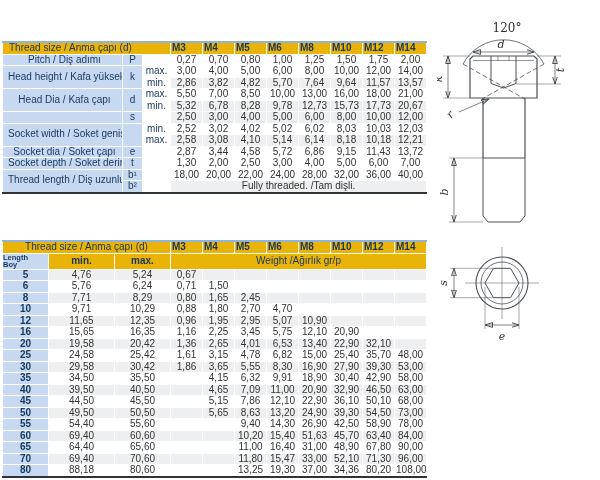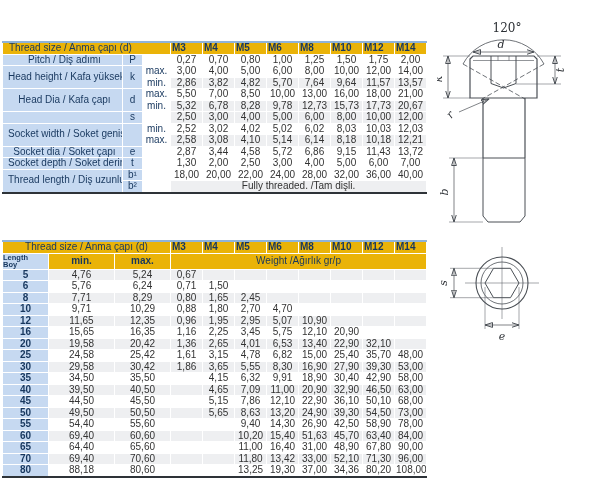--- a/index.html
+++ b/index.html
@@ -439,21 +439,21 @@
           <td class="num">67,80</td>
           <td class="num">90,00</td>
         </tr>
         <tr>
           <td class="len">70</td>
           <td class="num gray">69,40</td>
           <td class="num gray">70,60</td>
           <td class="num gray"></td>
           <td class="num gray"></td>
           <td class="num gray">11,80</td>
-          <td class="num gray">13,42</td>
+          <td class="num gray">15,47</td>
           <td class="num gray">33,00</td>
           <td class="num gray">52,10</td>
           <td class="num gray">71,30</td>
           <td class="num gray">96,00</td>
         </tr>
         <tr>
           <td class="len">80</td>
           <td class="num">88,18</td>
           <td class="num">80,60</td>
           <td class="num"></td>

